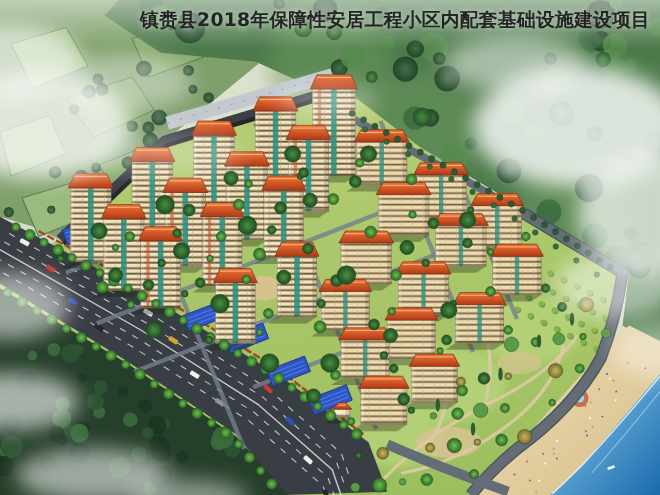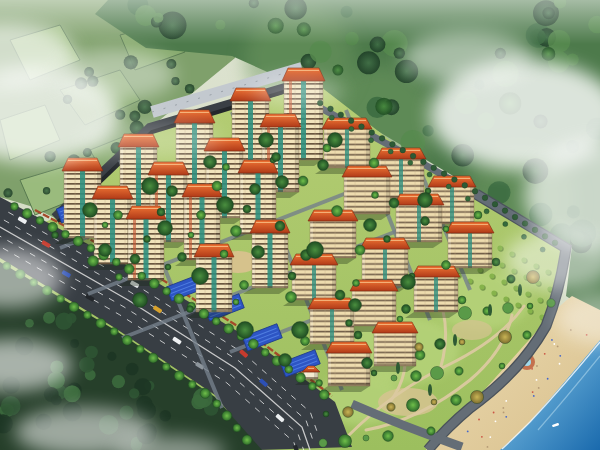--- a/index.html
+++ b/index.html
@@ -931,13 +931,14 @@
         <ellipse cx="468" cy="58" rx="65" ry="26" fill="#ffffff" opacity="0.5" filter="url(#f12)"></ellipse>
         <ellipse cx="560" cy="260" rx="55" ry="30" fill="#ffffff" opacity="0.5" filter="url(#f12)"></ellipse>
         <ellipse cx="298" cy="92" rx="45" ry="16" fill="#ffffff" opacity="0.3" filter="url(#f12)"></ellipse>
         <ellipse cx="8" cy="278" rx="55" ry="30" fill="#ffffff" opacity="0.55" filter="url(#f12)"></ellipse>
         <ellipse cx="12" cy="365" rx="60" ry="26" fill="#ffffff" opacity="0.6" filter="url(#f12)"></ellipse>
         <ellipse cx="85" cy="432" rx="70" ry="24" fill="#ffffff" opacity="0.55" filter="url(#f12)"></ellipse>
         <ellipse cx="170" cy="452" rx="55" ry="16" fill="#ffffff" opacity="0.45" filter="url(#f12)"></ellipse>
         <ellipse cx="602" cy="318" rx="45" ry="26" fill="#ffffff" opacity="0.4" filter="url(#f12)"></ellipse>
       </g>
   </svg>
+  <div class="title">镇赉县2018年保障性安居工程小区内配套基础设施建设项目</div>
 </div>
 
 </body></html>

